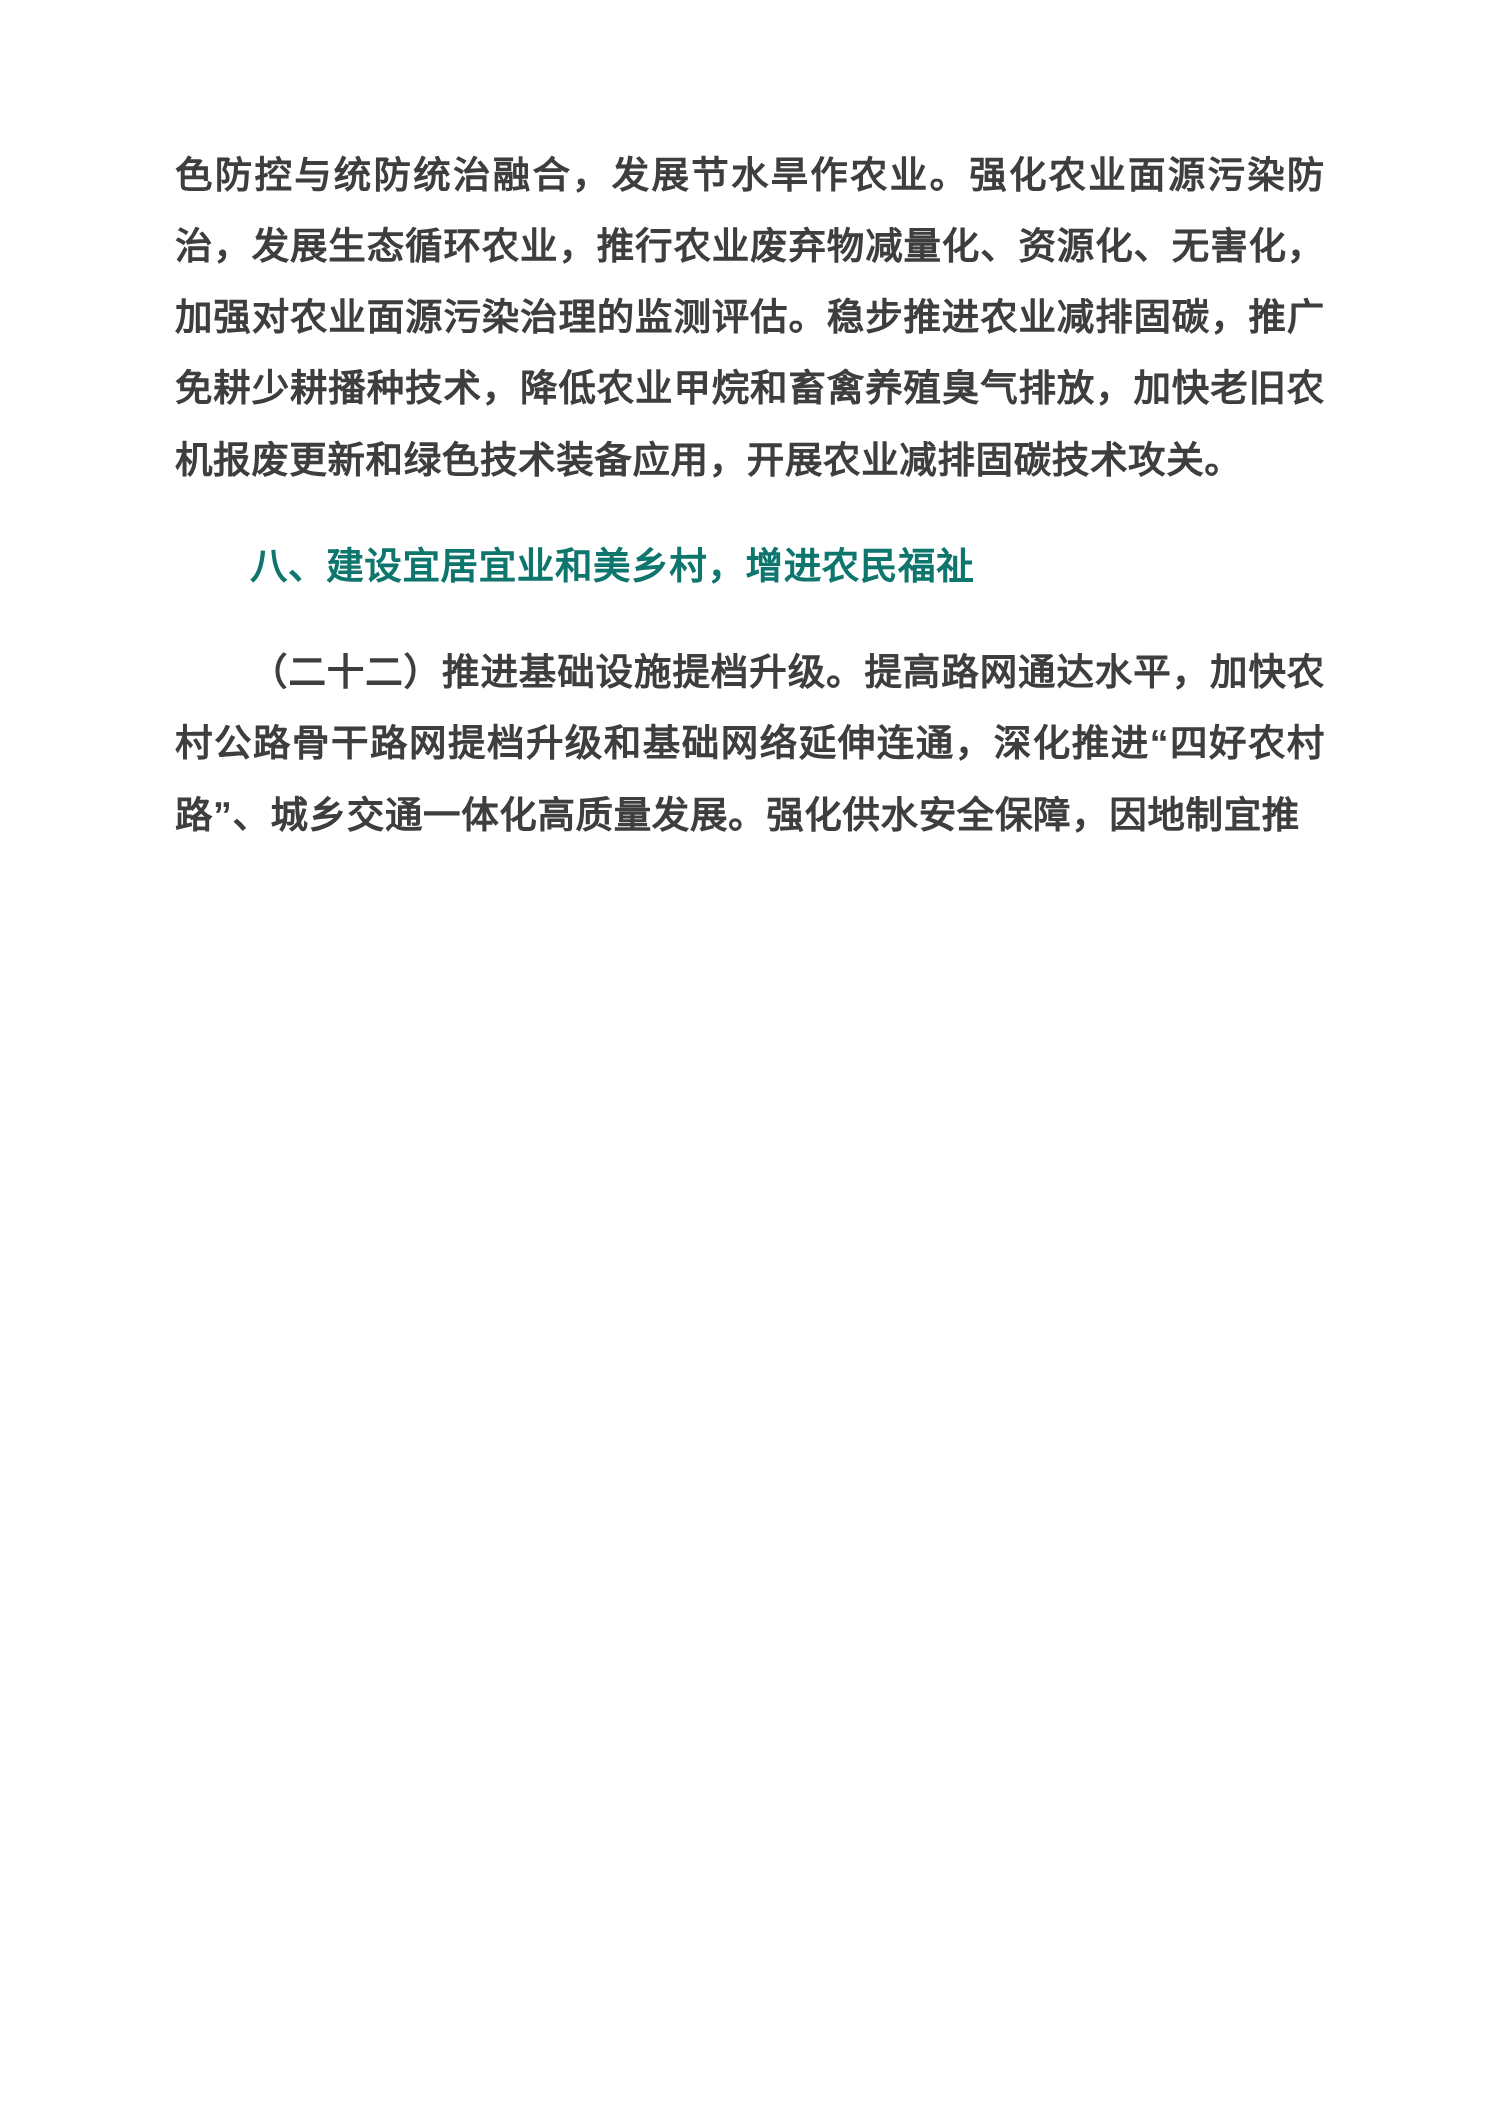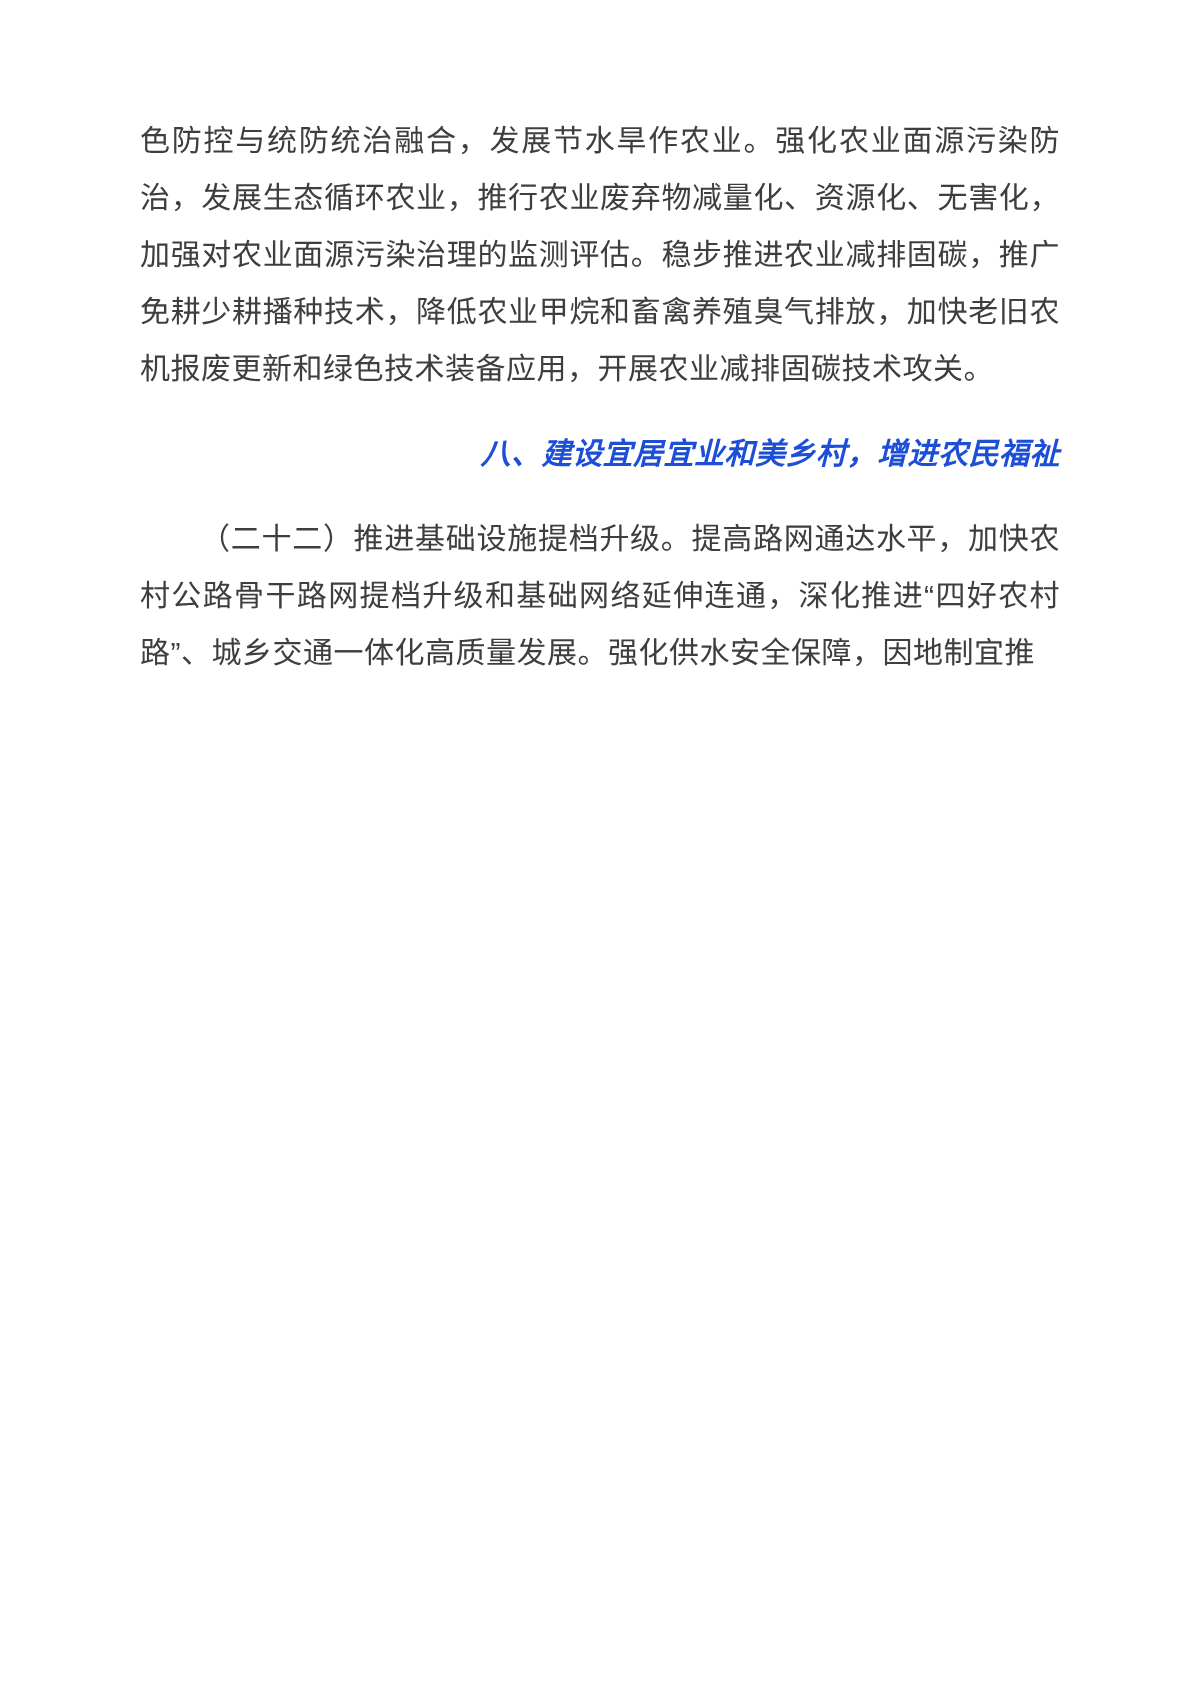--- a/index.html
+++ b/index.html
@@ -20,31 +20,30 @@
   }
   .doc p,
   .doc h2 {
     margin: 0 0 28px 0;
     font-size: 30px;
     line-height: 57px;
     letter-spacing: 0.5px;
     color: #3e3e3e;
     text-align: justify;
     text-justify: inter-ideograph;
-    font-weight: 400;
+    font-weight: 700;
   }
   .doc p.ind {
     text-indent: 2em;
   }
   .doc h2 {
     font-weight: 700;
-    color: #1d4ed8;
+    color: #0f766e;
     text-indent: 2em;
-    text-align: right;
-    font-style: italic;
+    text-align: left;
   }
 </style>
 </head>
 <body>
 
 <div class="doc">
   <p class="cont">色防控与统防统治融合，发展节水旱作农业。强化农业面源污染防治，发展生态循环农业，推行农业废弃物减量化、资源化、无害化，加强对农业面源污染治理的监测评估。稳步推进农业减排固碳，推广免耕少耕播种技术，降低农业甲烷和畜禽养殖臭气排放，加快老旧农机报废更新和绿色技术装备应用，开展农业减排固碳技术攻关。</p>
 
 
 

